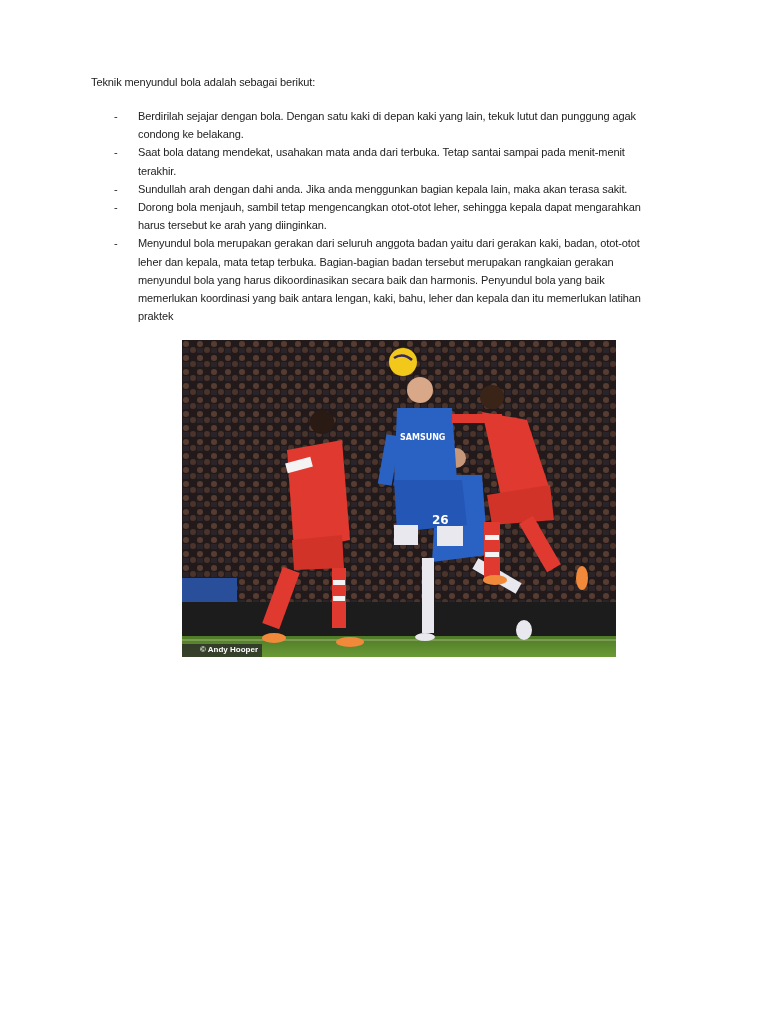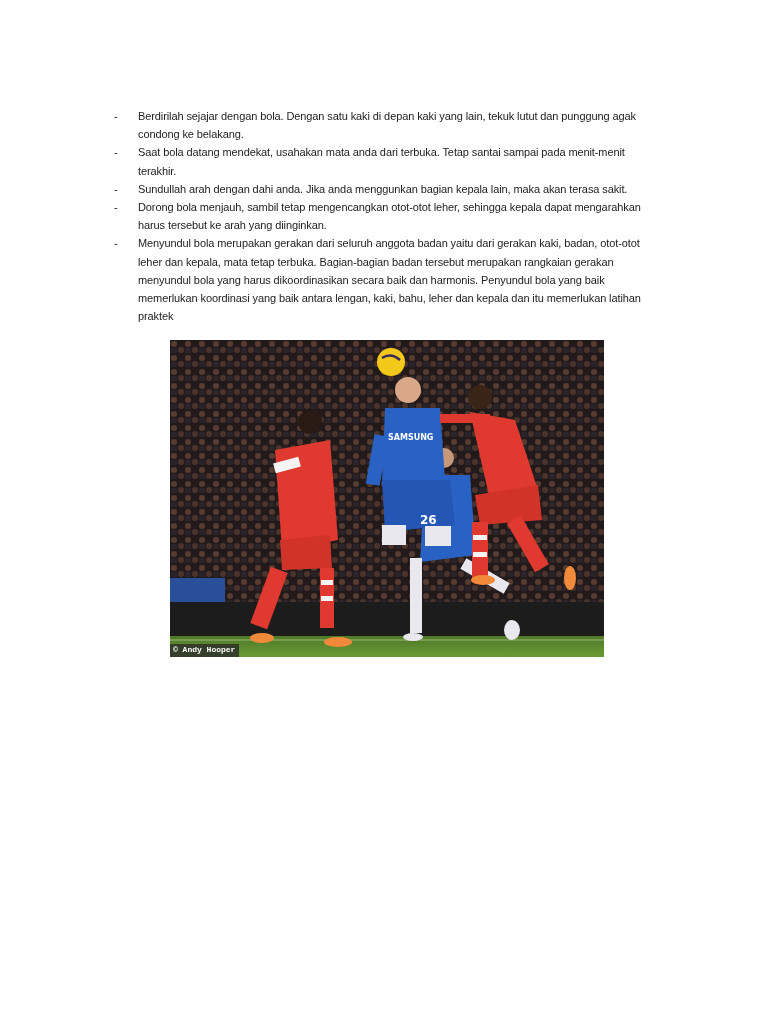--- a/index.html
+++ b/index.html
@@ -50,46 +50,47 @@
       width: 24px;
       flex: 0 0 24px;
       padding-left: 2px;
     }
     .bullet .btext {
       flex: 1 1 auto;
       white-space: pre-line;
     }
     .photo {
       position: absolute;
-      left: 170px;
+      left: 182px;
       top: 340px;
       width: 434px;
       height: 317px;
       overflow: hidden;
       background: #ec4899;
     }
     .photo svg { display: block; }
     .credit {
       position: absolute;
       left: 0;
       bottom: 0;
       background: rgba(40,40,40,0.78);
       color: #ffffff;
-      font-family: Liberation Mono, monospace;
+      font-family: Liberation Sans, sans-serif;
       font-size: 8px;
       font-weight: bold;
-      padding: 1px 4px 2px 3px;
+      padding: 1px 4px 2px 18px;
       line-height: 10px;
     }
   </style>
 </head>
 <body>
 
 <div class="page">
 
+  <div class="intro">Teknik menyundul bola adalah sebagai berikut:</div>
 
   <ul class="bullets">
     <li class="bullet">
       <span class="dash">-</span>
       <span class="btext">Berdirilah sejajar dengan bola. Dengan satu kaki di depan kaki yang lain, tekuk lutut dan punggung agak
 condong ke belakang.</span>
     </li>
     <li class="bullet">
       <span class="dash">-</span>
       <span class="btext">Saat bola datang mendekat, usahakan mata anda dari terbuka. Tetap santai sampai pada menit-menit

